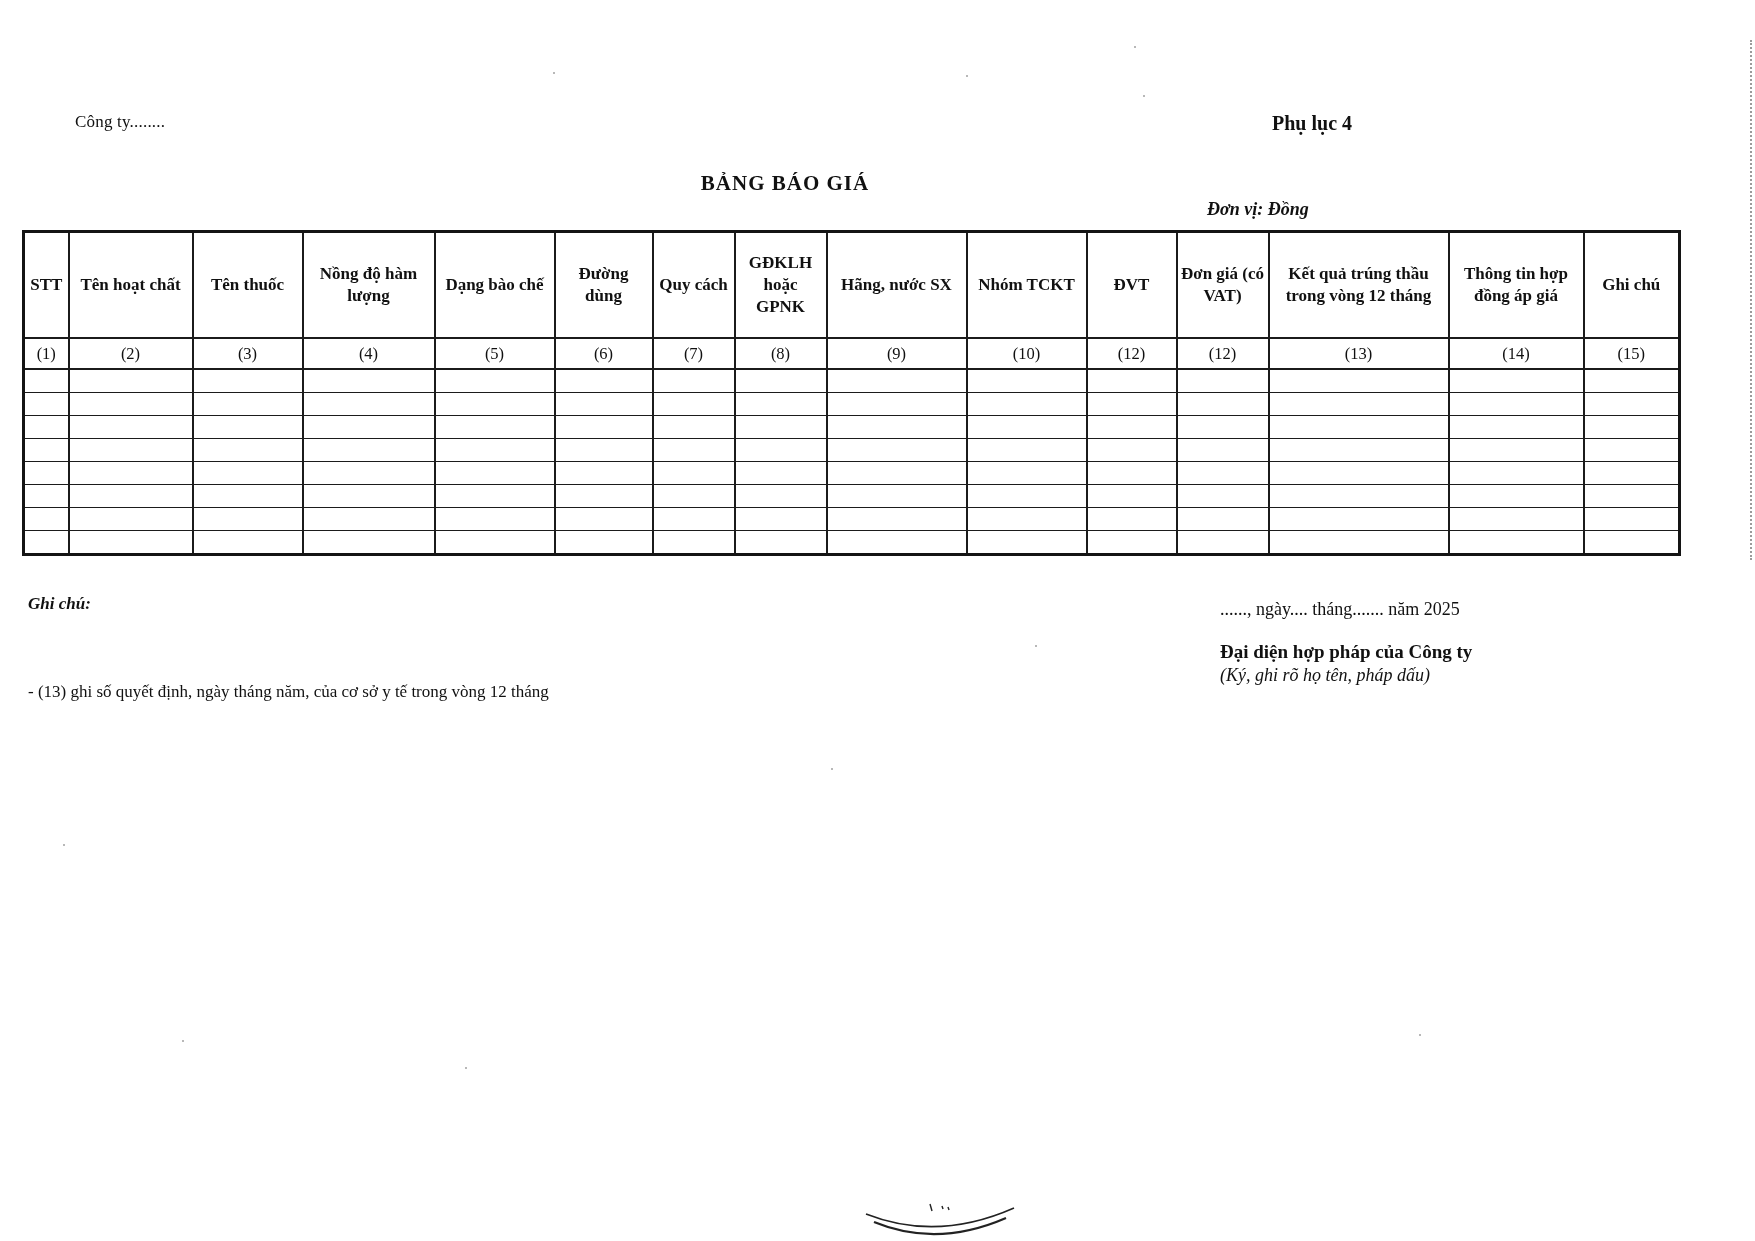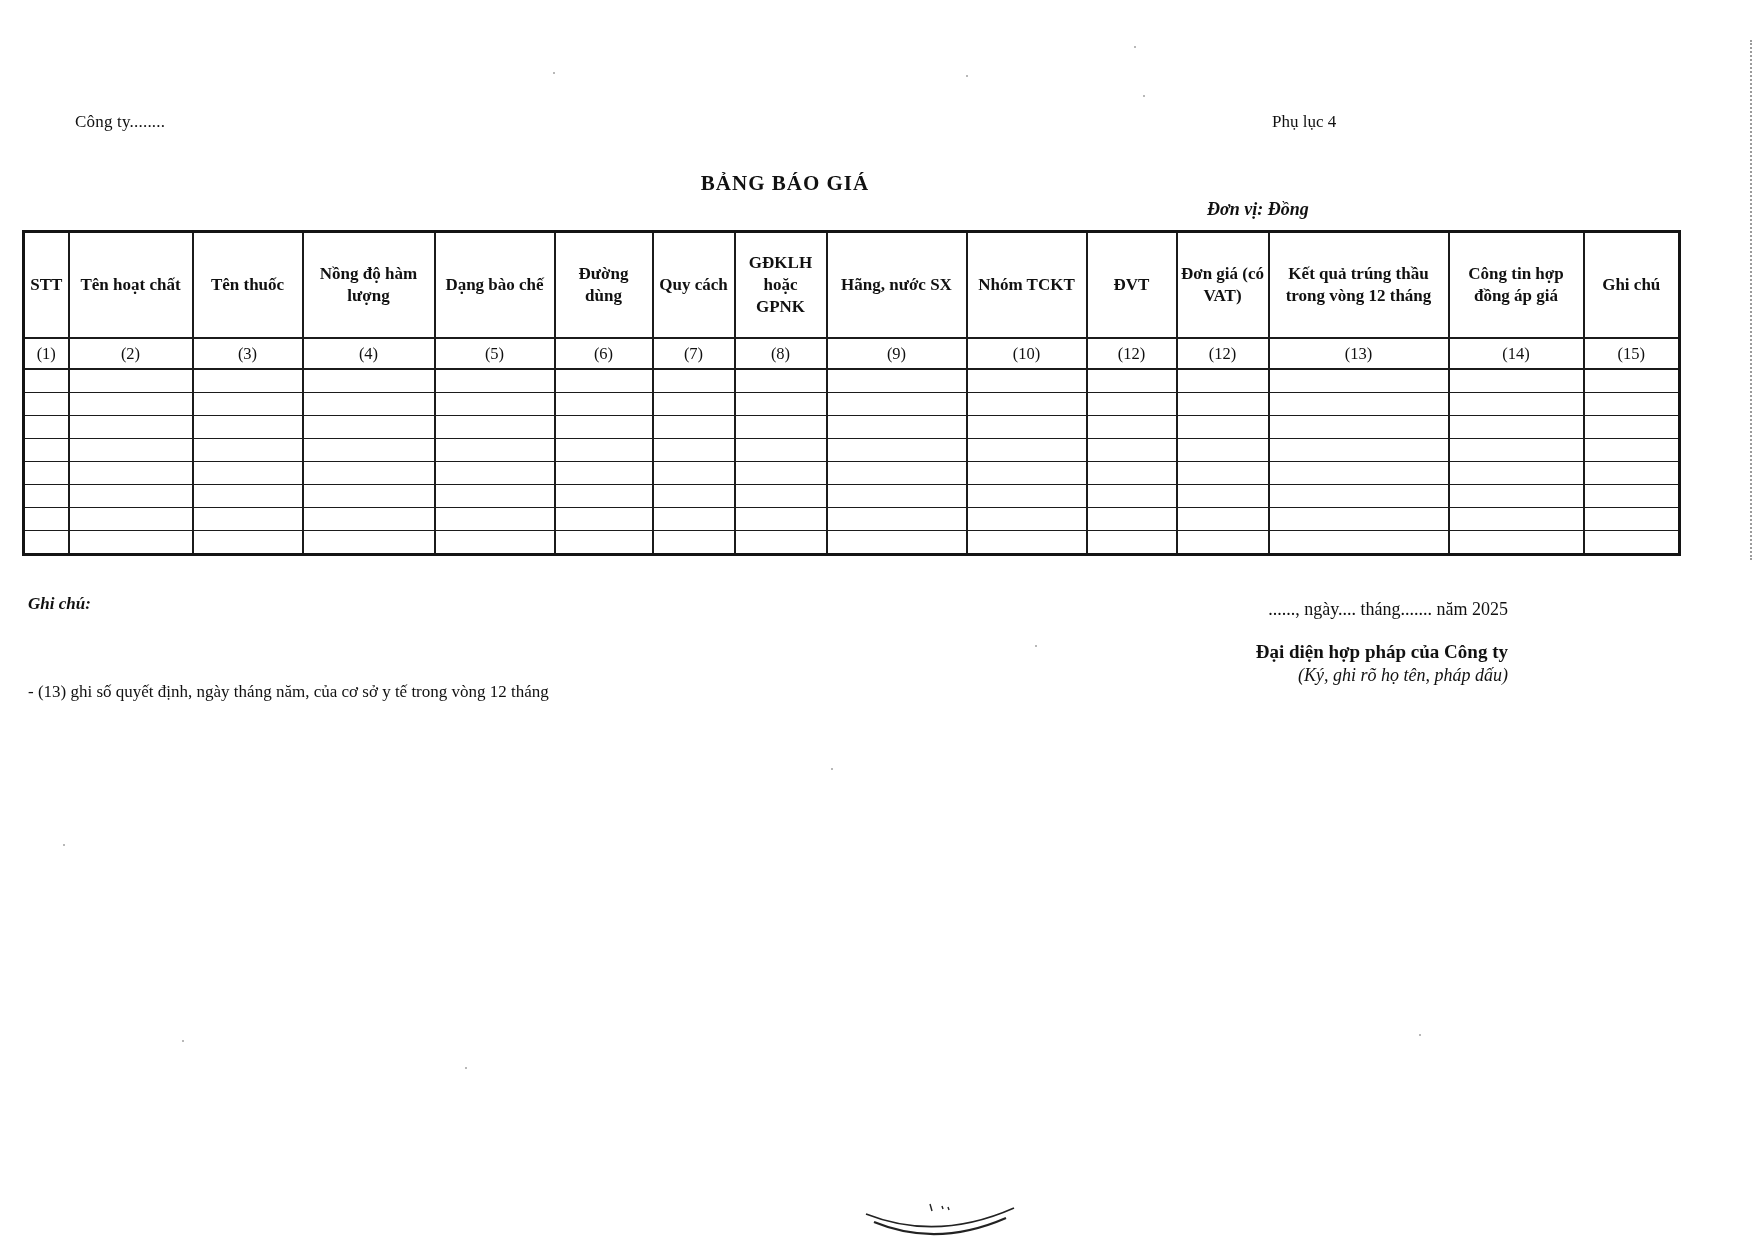--- a/index.html
+++ b/index.html
@@ -11,21 +11,21 @@
   .page {
     position: relative;
     width: 1755px;
     height: 1241px;
     background: #fff;
     overflow: hidden;
   }
   .abs { position: absolute; }
 
   .company-label { left: 75px; top: 112px; font-size: 17px; letter-spacing: .2px; }
-  .appendix-label { left: 1272px; top: 112px; font-size: 17px; }
+  .appendix-label { left: 1272px; top: 112px; font-size: 20px; font-weight: bold; }
   .page-title {
     left: 785px; top: 171px;
     transform: translateX(-50%);
     font-size: 21px; font-weight: bold; letter-spacing: 1px;
     white-space: nowrap;
   }
   .unit-label {
     left: 1207px; top: 199px;
     font-size: 18px; font-style: italic; font-weight: bold;
     white-space: nowrap;
@@ -61,22 +61,22 @@
     border-top-width: 1.5px;
     border-bottom-width: 1.5px;
   }
 
   .notes-heading { left: 28px; top: 594px; font-size: 17px; font-weight: bold; font-style: italic; }
   .note-line-1 { left: 28px; top: 624px; font-size: 17px; width: 1060px; }
   .note-line-2 { left: 28px; top: 682px; font-size: 17px; }
   .note-line-3 { left: 28px; top: 708px; font-size: 17px; }
 
   .signature-block {
-    left: 1178px; top: 599px; width: 330px;
-    text-align: right;
+    left: 1220px; top: 599px; width: 330px;
+    text-align: left;
   }
   .signature-block .date-line { font-size: 18px; }
   .signature-block .rep-title { font-size: 19px; font-weight: bold; margin-top: 21px; }
   .signature-block .sig-instruction { font-size: 18px; font-style: italic; margin-top: 2px; }
 
   .scan-edge {
     right: 3px; top: 40px; height: 520px; width: 0;
     border-left: 2px dotted #4a4a4a;
     opacity: .55;
   }
@@ -123,21 +123,21 @@
             <th>Nồng độ hàm lượng</th>
             <th>Dạng bào chế</th>
             <th>Đường dùng</th>
             <th>Quy cách</th>
             <th>GĐKLH hoặc GPNK</th>
             <th>Hãng, nước SX</th>
             <th>Nhóm TCKT</th>
             <th>ĐVT</th>
             <th>Đơn giá (có VAT)</th>
             <th>Kết quả trúng thầu trong vòng 12 tháng</th>
-            <th>Công tin hợp đồng áp giá</th>
+            <th>Thông tin hợp đồng áp giá</th>
             <th>Ghi chú</th>
           </tr>
       </thead>
       <tbody id="table-body">
         <tr id="numbers-row" class="num-row">
             <td>(1)</td>
             <td>(2)</td>
             <td>(3)</td>
             <td>(4)</td>
             <td>(5)</td>

